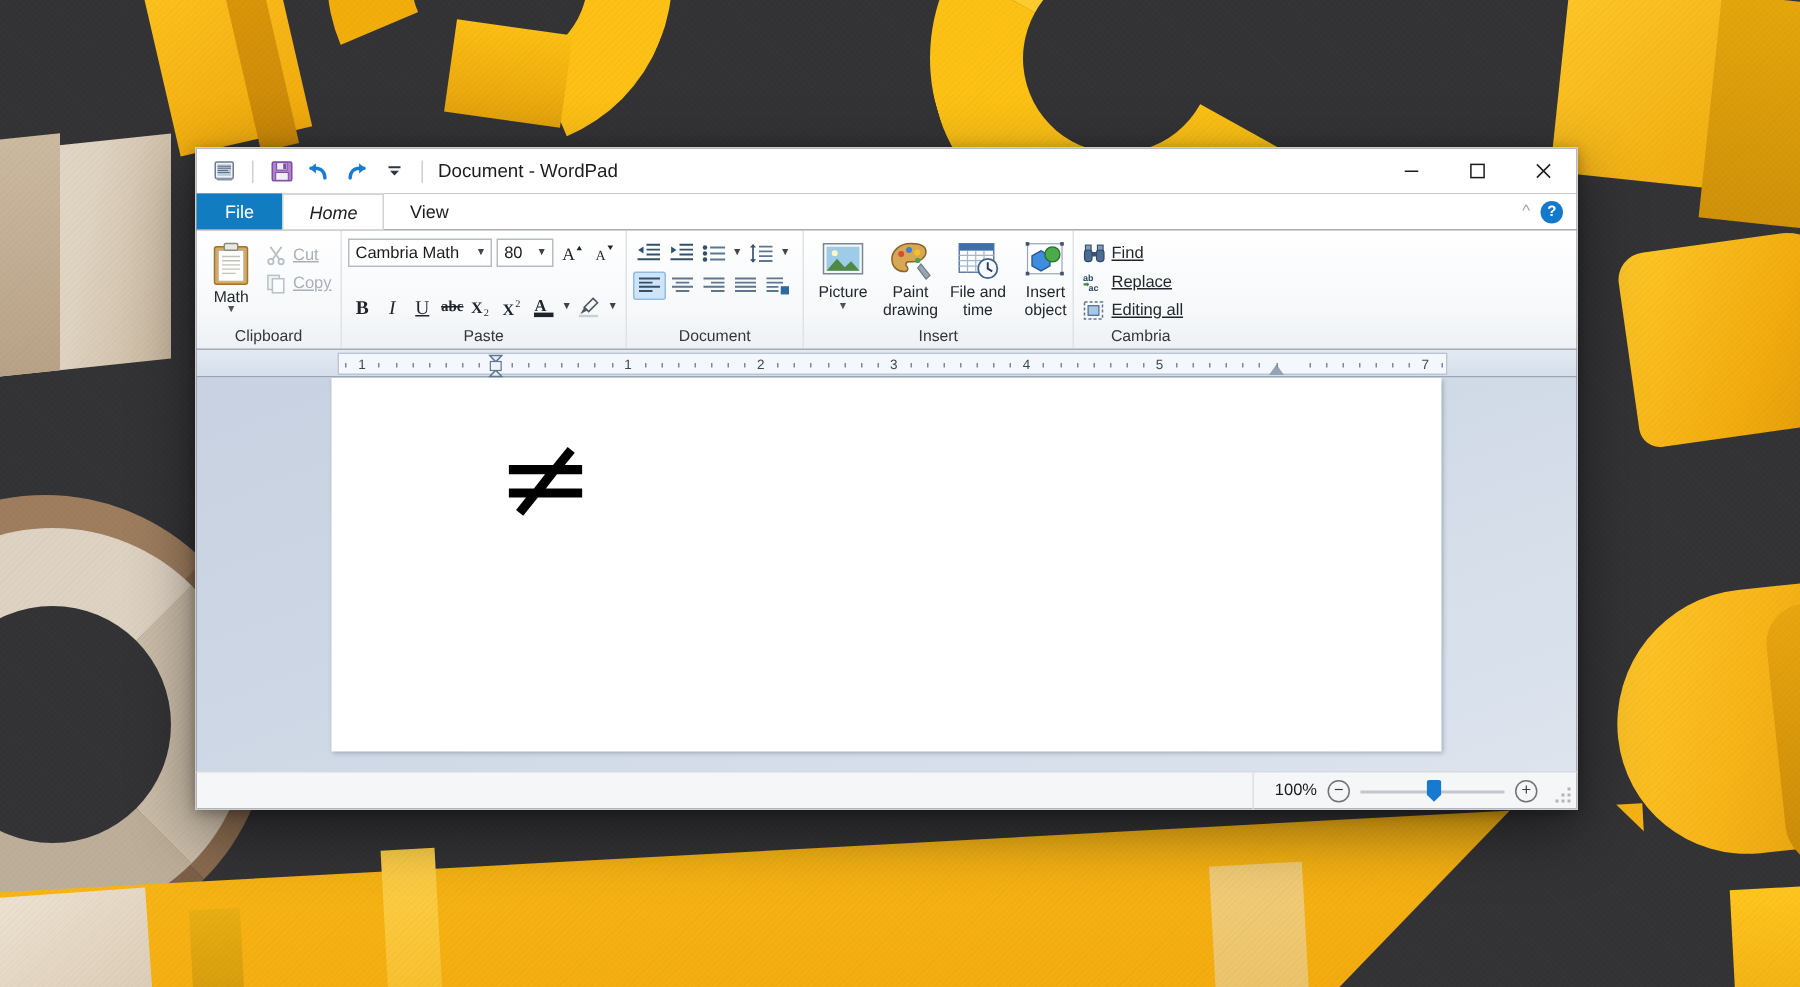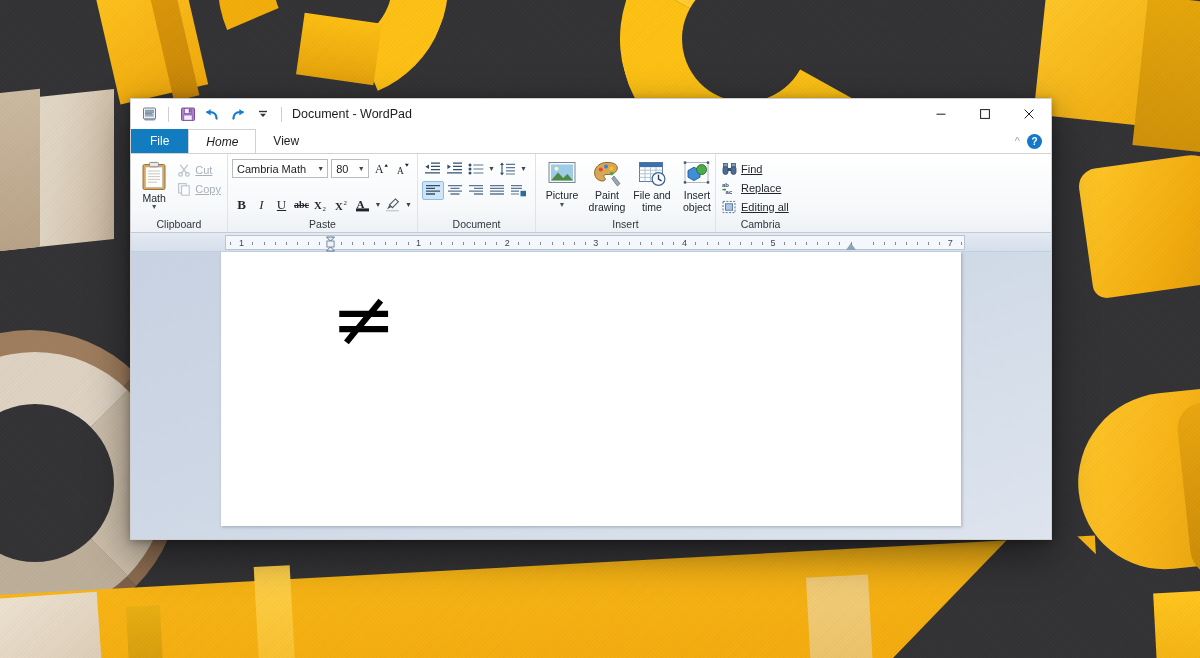--- a/index.html
+++ b/index.html
@@ -817,13 +817,34 @@
         <div class="rnum" style="left: 724.2px;">7</div>
       </div>
   </div>
 
   <div class="docarea">
     <div class="page">
       <div class="page-text">≠</div>
     </div>
   </div>
 
+  <div class="statusbar">
+    <div class="sb-left"></div>
+    <div class="status-sep"></div>
+    <div class="zoom-wrap">
+      <div class="zoom-pct">100%</div>
+      <div class="circbtn">−</div>
+      <div class="slider">
+        <div class="slider-track"></div>
+        <div class="slider-thumb"></div>
+      </div>
+      <div class="circbtn">+</div>
+    </div>
+    <div class="grip">
+      <i style="left:10px;top:10px"></i>
+        <i style="left:6px;top:14px"></i>
+      <i style="left:10px;top:14px"></i>
+        <i style="left:2px;top:18px"></i>
+      <i style="left:6px;top:18px"></i>
+        <i style="left:10px;top:18px"></i>
+    </div>
+  </div>
 </div>
 
 </body></html>

